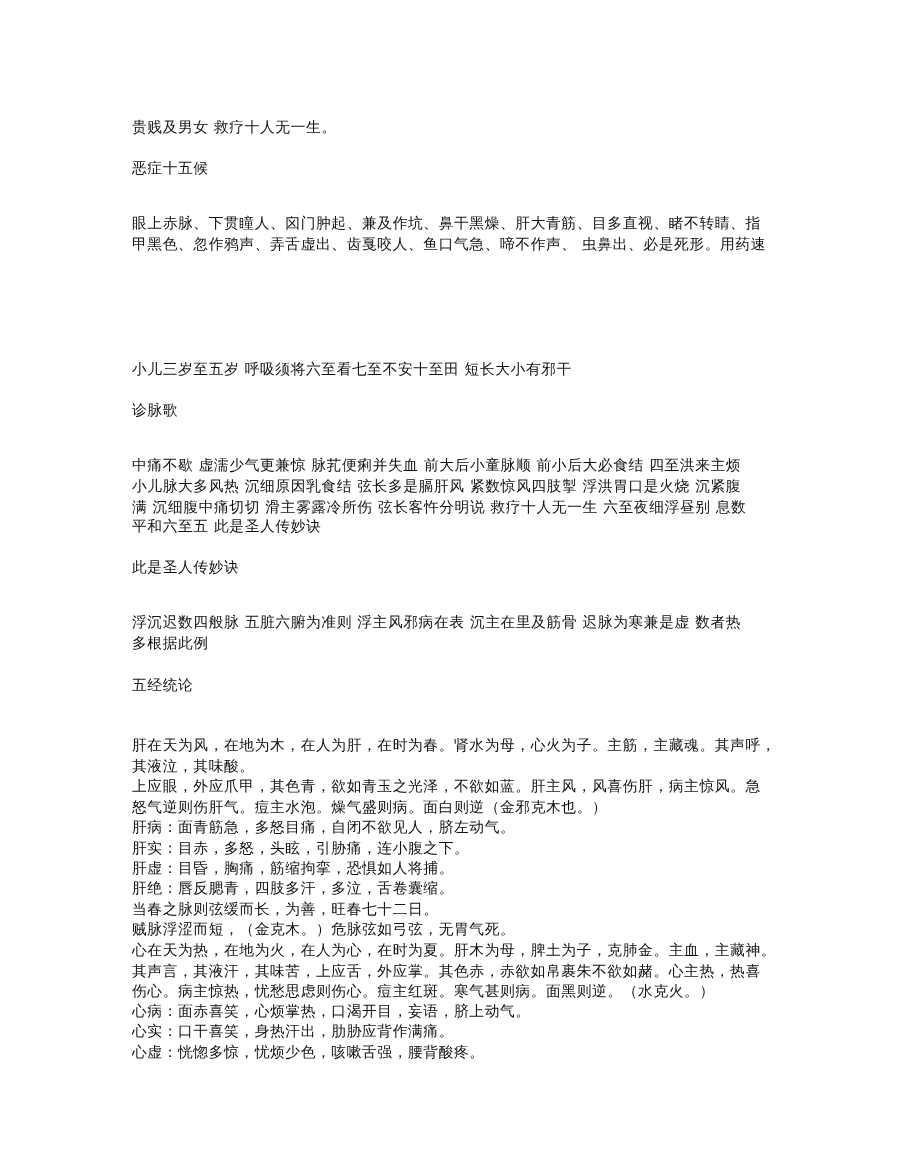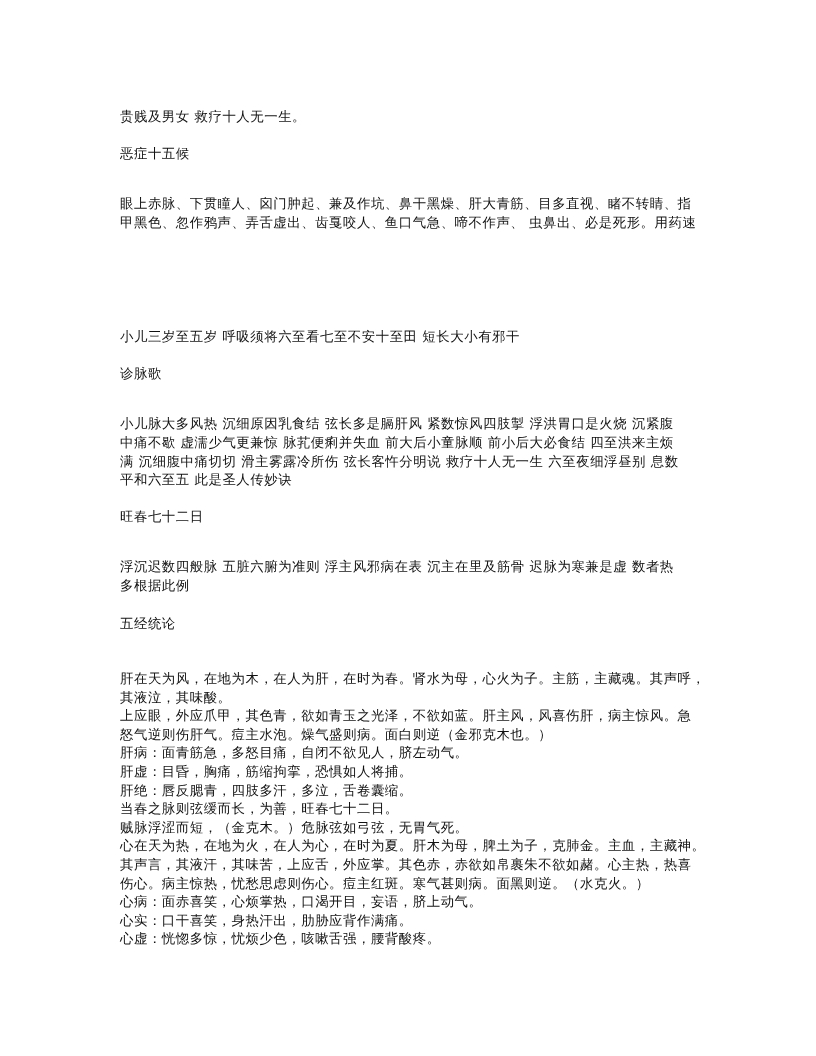--- a/index.html
+++ b/index.html
@@ -28,43 +28,44 @@
   </div>
 
   <div class="blk" style="top:316px">
     <span class="ln">小儿三岁至五岁  呼吸须将六至看七至不安十至田  短长大小有邪干</span>
   </div>
 
   <div class="blk" style="top:353px">
     <span class="ln">诊脉歌</span>
   </div>
   <div class="blk" style="top:403px">
+    <span class="ln">中痛不歇  虚濡少气更兼惊  脉芤便痢并失血  前大后小童脉顺  前小后大必食结  四至洪来主烦</span>
     <span class="ln">小儿脉大多风热  沉细原因乳食结  弦长多是膈肝风  紧数惊风四肢掣  浮洪胃口是火烧  沉紧腹</span>
-    <span class="ln">中痛不歇  虚濡少气更兼惊  脉芤便痢并失血  前大后小童脉顺  前小后大必食结  四至洪来主烦</span>
     <span class="ln">满  沉细腹中痛切切  滑主雾露冷所伤  弦长客忤分明说  救疗十人无一生  六至夜细浮昼别  息数</span>
     <span class="ln">平和六至五  此是圣人传妙诀</span>
   </div>
 
   <div class="blk" style="top:496px">
-    <span class="ln">旺春七十二日</span>
+    <span class="ln">此是圣人传妙诀</span>
   </div>
   <div class="blk" style="top:546px">
     <span class="ln">浮沉迟数四般脉  五脏六腑为准则  浮主风邪病在表  沉主在里及筋骨  迟脉为寒兼是虚  数者热</span>
     <span class="ln">多根据此例</span>
   </div>
 
   <div class="blk" style="top:603px">
     <span class="ln">五经统论</span>
   </div>
   <div class="blk" style="top:658px; line-height:18.6px">
     <span class="ln">肝在天为风，在地为木，在人为肝，在时为春。肾水为母，心火为子。主筋，主藏魂。其声呼，</span>
     <span class="ln">其液泣，其味酸。</span>
     <span class="ln">上应眼，外应爪甲，其色青，欲如青玉之光泽，不欲如蓝。肝主风，风喜伤肝，病主惊风。急</span>
     <span class="ln">怒气逆则伤肝气。痘主水泡。燥气盛则病。面白则逆（金邪克木也。）</span>
     <span class="ln">肝病：面青筋急，多怒目痛，自闭不欲见人，脐左动气。</span>
+    <span class="ln">肝实：目赤，多怒，头眩，引胁痛，连小腹之下。</span>
     <span class="ln">肝虚：目昏，胸痛，筋缩拘挛，恐惧如人将捕。</span>
     <span class="ln">肝绝：唇反腮青，四肢多汗，多泣，舌卷囊缩。</span>
     <span class="ln">当春之脉则弦缓而长，为善，旺春七十二日。</span>
     <span class="ln">贼脉浮涩而短，（金克木。）危脉弦如弓弦，无胃气死。</span>
     <span class="ln">心在天为热，在地为火，在人为心，在时为夏。肝木为母，脾土为子，克肺金。主血，主藏神。</span>
     <span class="ln">其声言，其液汗，其味苦，上应舌，外应掌。其色赤，赤欲如帛裹朱不欲如赭。心主热，热喜</span>
     <span class="ln">伤心。病主惊热，忧愁思虑则伤心。痘主红斑。寒气甚则病。面黑则逆。（水克火。）</span>
     <span class="ln">心病：面赤喜笑，心烦掌热，口渴开目，妄语，脐上动气。</span>
     <span class="ln">心实：口干喜笑，身热汗出，肋胁应背作满痛。</span>
     <span class="ln">心虚：恍惚多惊，忧烦少色，咳嗽舌强，腰背酸疼。</span>

